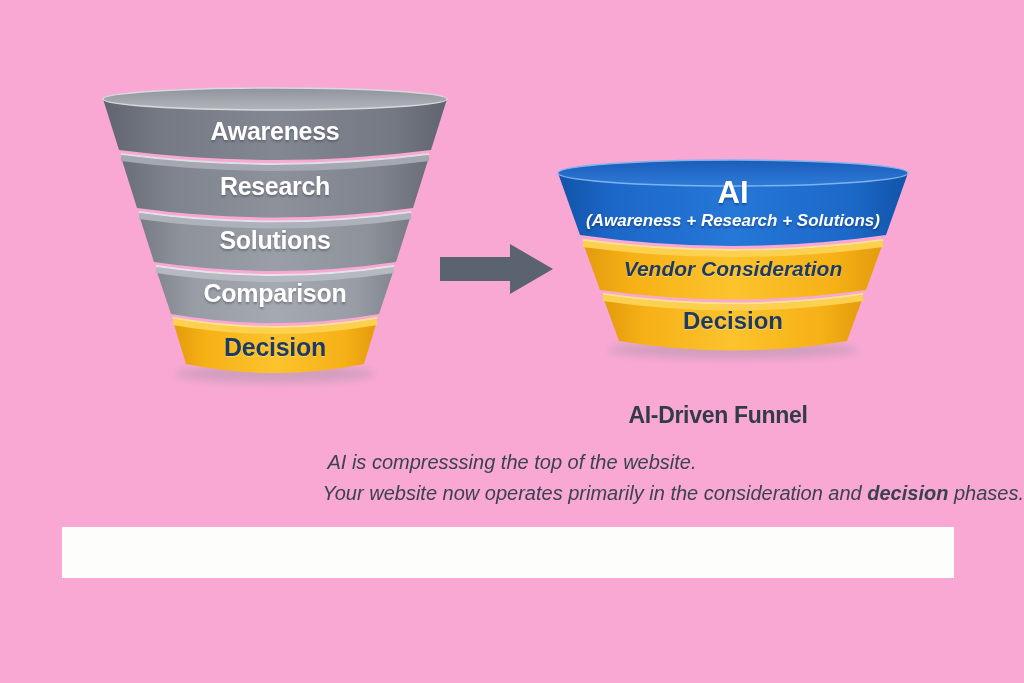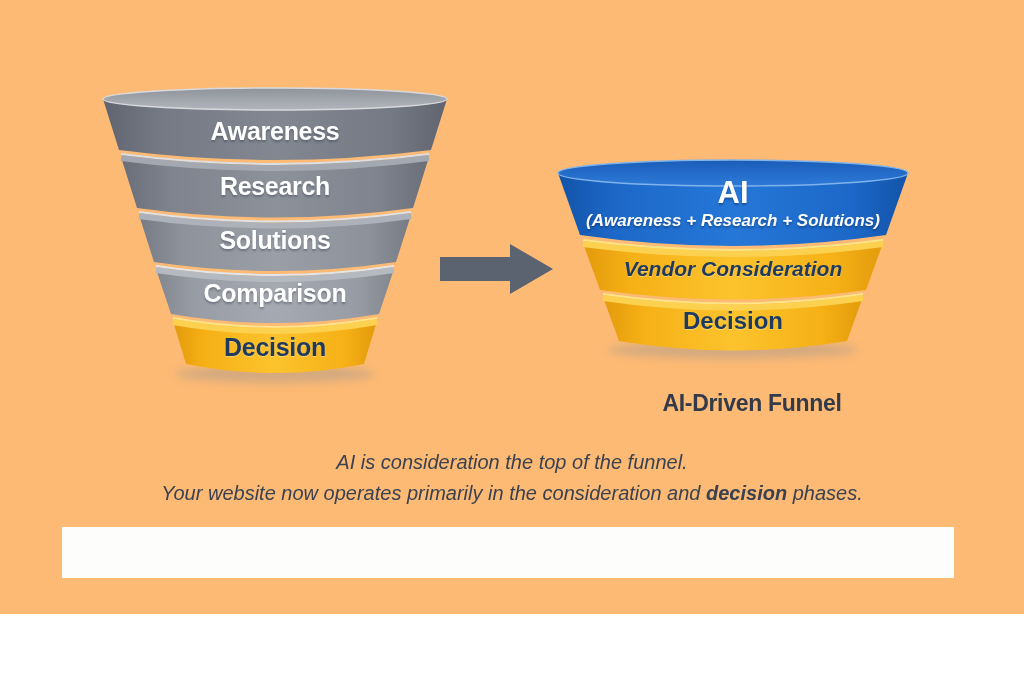--- a/index.html
+++ b/index.html
@@ -1,21 +1,21 @@
 <!DOCTYPE html>
 <html><head>
 <meta charset="utf-8">
 <style>
   html,body { margin:0; padding:0; }
   body { font-family: "Liberation Sans", sans-serif; }
   .canvas {
     position: relative;
     width: 1024px;
-    height: 614px;
-    background: #fdba74;
+    height: 683px;
+    background: #f9a8d4;
     overflow: hidden;
   }
   .footer-panel {
     position: absolute;
     left: 62px; top: 527px;
     width: 892px; height: 51px;
     background: #fdfdfc;
   }
   svg.diagram { position: absolute; left:0; top:0; }
 
@@ -35,33 +35,33 @@
     position: absolute;
     top: 390px;
     font-size: 23px;
     font-weight: bold;
     color: #333b4b;
     letter-spacing: -0.3px;
     transform: translateX(-50%);
     white-space: nowrap;
   }
   .funnel-title.left  { left: 277px; }
-  .funnel-title.right { left: 752px; }
+  .funnel-title.right { left: 718px; margin-top: 12px; }
 
   .caption {
     position: absolute;
     left: 0; width: 1024px;
     text-align: center;
     font-style: italic;
     color: #3a4252;
     font-size: 20px;
     white-space: nowrap;
   }
   .caption.line1 { top: 451px; }
-  .caption.line2 { top: 482px; }
+  .caption.line2 { top: 482px; text-align: right; }
   .caption b { font-weight: bold; }
 
   .brand {
     position: absolute;
     top: 576px;
     left: 512px;
     transform: translateX(-50%);
     font-size: 27px;
     font-weight: bold;
     letter-spacing: 3px;
@@ -194,17 +194,17 @@
         <path d="M 603 297 L 619 341 Q 733 360 847 341 L 863 297 Q 733 317 603 297 Z" fill="url(#g-gold)"></path>
         <path d="M 603 294 Q 733 313 863 294" fill="none" stroke="#fde489" stroke-width="2"></path>
         <path d="M 603 298 Q 733 317 863 298" fill="none" stroke="#fbd14f" stroke-width="6"></path>
         <text x="733" y="329" text-anchor="middle" class="decision2-label tier-label-dark" fill="#1e3a5f">Decision</text>
       </g>
     </g>
   </svg>
 
   <div class="funnel-title right">AI-Driven Funnel</div>
 
-  <div class="caption line1">AI is consideration the top of the funnel.</div>
+  <div class="caption line1">AI is compresssing the top of the website.</div>
   <div class="caption line2"><span>Your website now operates primarily in the consideration and </span><b>decision</b><span> phases.</span></div>
 
 
 </div>
 
 </body></html>

